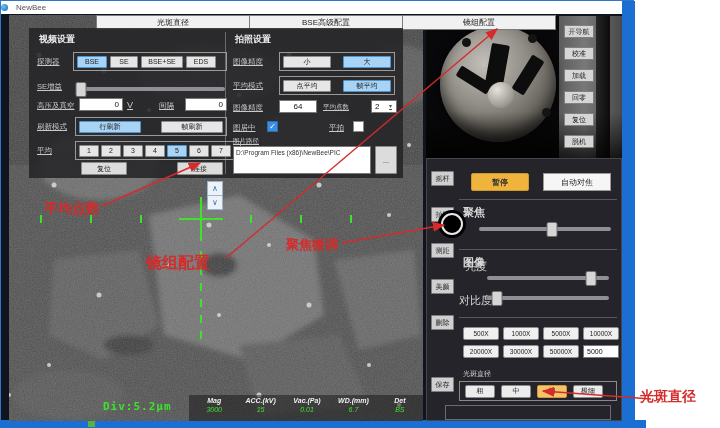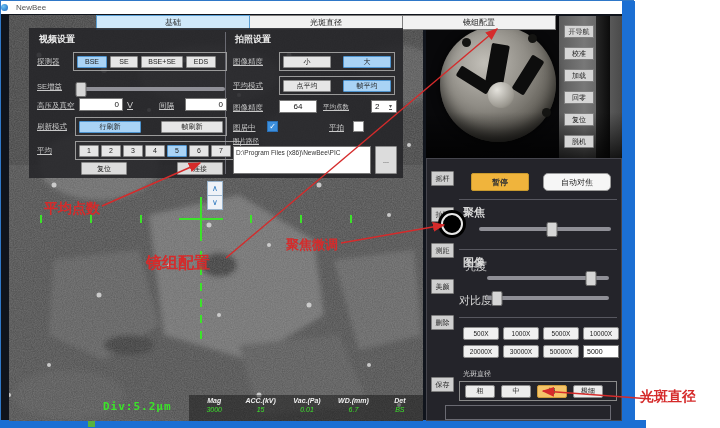--- a/index.html
+++ b/index.html
@@ -81,21 +81,21 @@
   #ctrl{position:absolute;left:425px;top:157px;width:196px;height:263px;background:#24242a;
         border:1px solid #45454d;box-sizing:border-box;z-index:5;}
   .toolbtn{position:absolute;left:4px;width:23px;height:15px;background:#cfcfcf;border:1px solid #7e7e7e;
            display:flex;align-items:center;justify-content:center;font-size:7px;color:#222;
            border-radius:1px;box-sizing:border-box;}
   #pausebtn{position:absolute;left:44px;top:14px;width:56px;height:16px;background:#f0b43c;
             border:1px solid #c99a2e;display:flex;align-items:center;justify-content:center;
             font-size:8px;font-weight:bold;color:#333;border-radius:2px;}
   #afbtn{position:absolute;left:116px;top:14px;width:66px;height:16px;background:#f6f6f6;
          border:1px solid #9a9a9a;display:flex;align-items:center;justify-content:center;
-         font-size:8px;color:#222;border-radius:5px;}
+         font-size:8px;color:#222;border-radius:0;}
   .hr{position:absolute;left:32px;width:158px;height:1px;background:#57575f;}
   .clbl{position:absolute;font-size:11px;color:#d8d8d8;white-space:nowrap;}
   #knob{position:absolute;left:14px;top:54px;width:22px;height:22px;border-radius:50%;background:#000;
         border:2px solid #e8e8e8;box-shadow:0 0 0 3px #000;box-sizing:border-box;}
   .magbtn{position:absolute;width:36px;height:13px;background:#f0f0f0;border:1px solid #8d8d8d;
           display:flex;align-items:center;justify-content:center;font-size:6.5px;color:#222;
           border-radius:2px;box-sizing:border-box;}
   #spotgroup{position:absolute;left:32px;top:222px;width:158px;height:20px;border:1px solid #8a8a8a;
              display:flex;align-items:center;gap:6px;padding:0 5px;box-sizing:border-box;}
   .spotbtn{width:30px;height:13px;background:#ececec;border:1px solid #8a8a8a;display:flex;
@@ -208,22 +208,22 @@
         <div class="stat-h">WD.(mm)</div>
         <div class="stat-v">6.7</div>
       </div>
       <div class="stat-col">
         <div class="stat-h">Det</div>
         <div class="stat-v">BS</div>
       </div>
     </div>
 
     <div id="tabs">
-      <div class="tab active">基础</div>
       <div class="tab">光斑直径</div>
+      <div class="tab">BSE高级配置</div>
       <div class="tab">镜组配置</div>
     </div>
 
     <div id="panel">
       <div class="vdiv"></div>
 
       <div class="ptitle" style="left:10px;top:5px">视频设置</div>
 
       <div class="lbl" style="left:8px;top:29px">探测器</div>
       <div class="groupbox" style="left:44px;top:24px;width:154px;height:19px">

